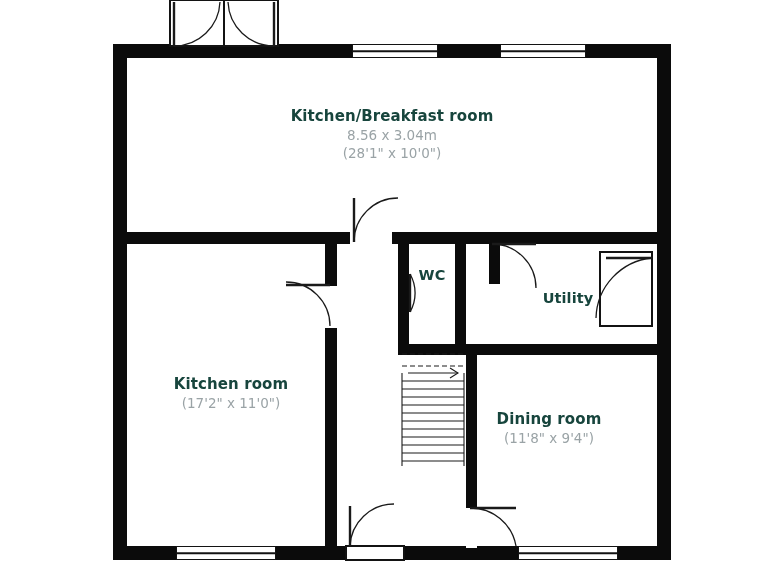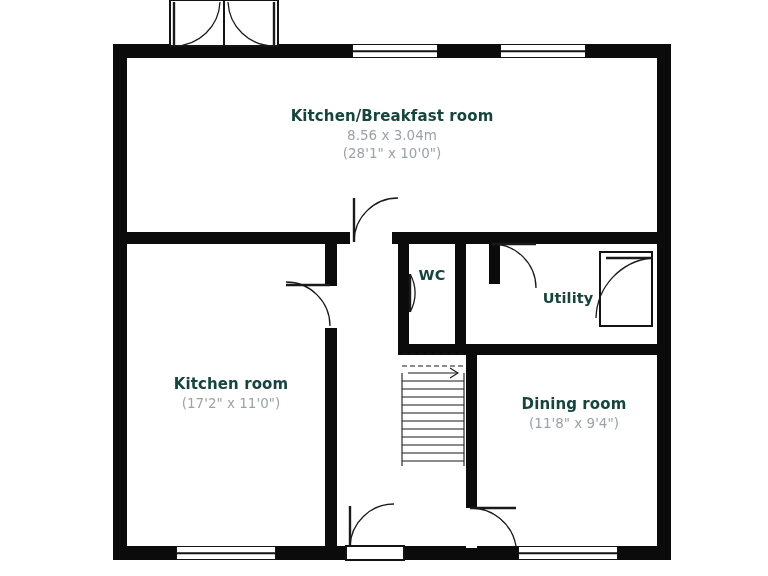--- a/index.html
+++ b/index.html
@@ -230,21 +230,21 @@
     <div class="room-name">Kitchen/Breakfast room</div>
     <div class="room-dim-m">8.56 x 3.04m</div>
     <div class="room-dim-ft">(28'1" x 10'0")</div>
   </div>
 
   <div class="room" style="left:231px; top:374px;">
     <div class="room-name">Kitchen room</div>
     <div class="room-dim-ft">(17'2" x 11'0")</div>
   </div>
 
-  <div class="room" style="left:549px; top:394px;margin-left:25px;">
+  <div class="room" style="left:549px; top:409px;">
     <div class="room-name">Dining room</div>
     <div class="room-dim-ft">(11'8" x 9'4")</div>
   </div>
 
   <div class="room small" style="left:432px; top:266px;">
     <div class="room-name">WC</div>
   </div>
 
   <div class="room small" style="left:540px; top:289px;margin-left:28px;">
     <div class="room-name">Utility</div>

